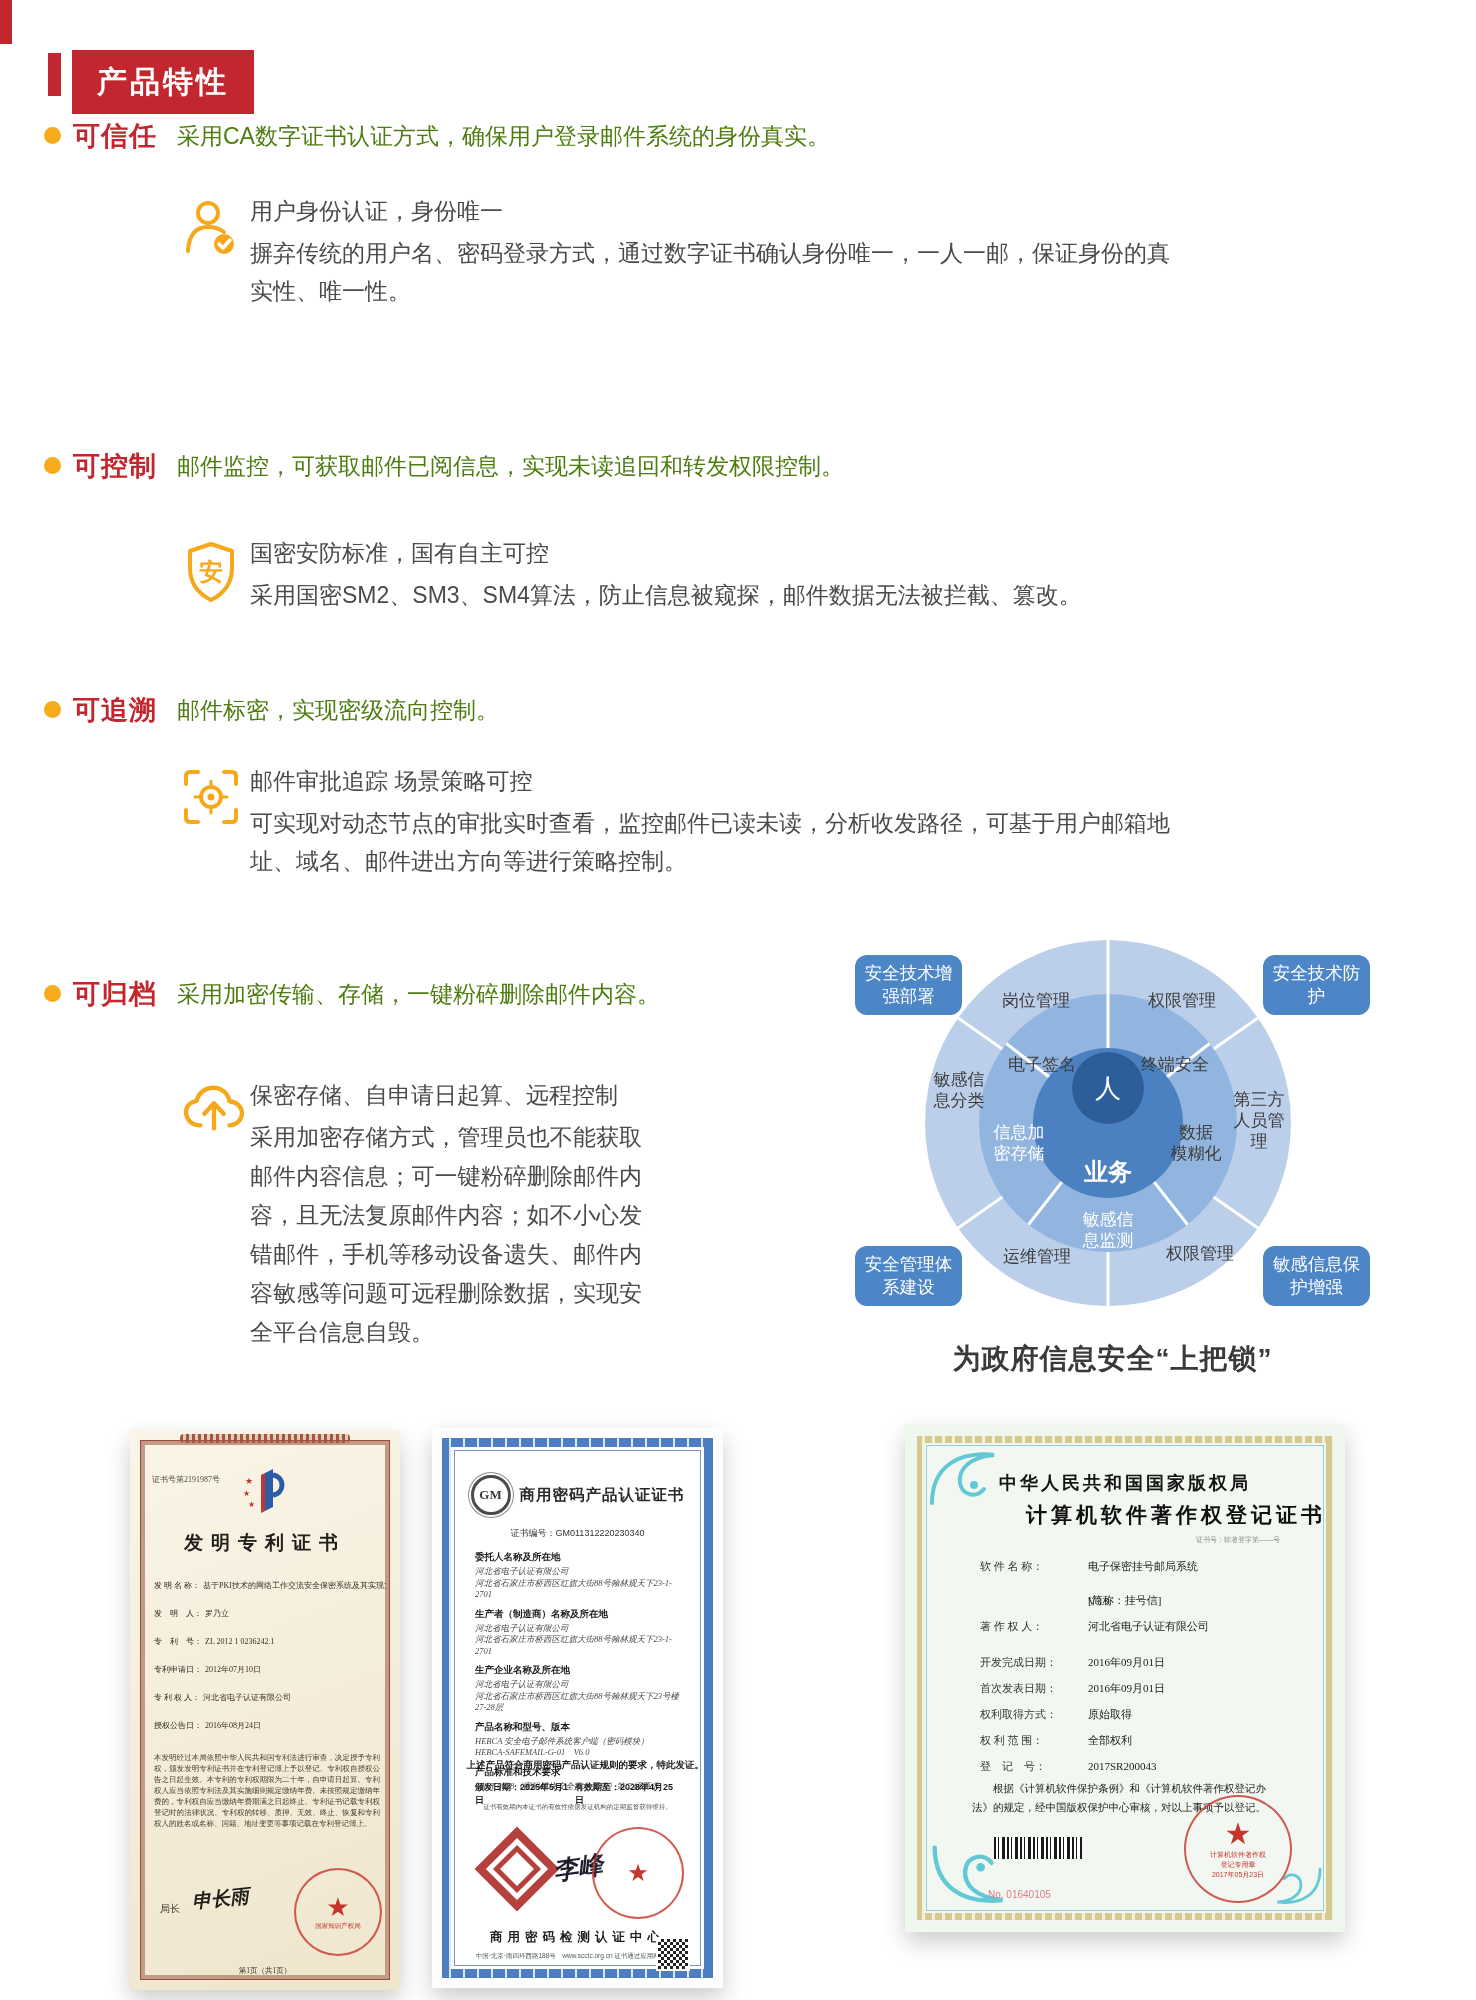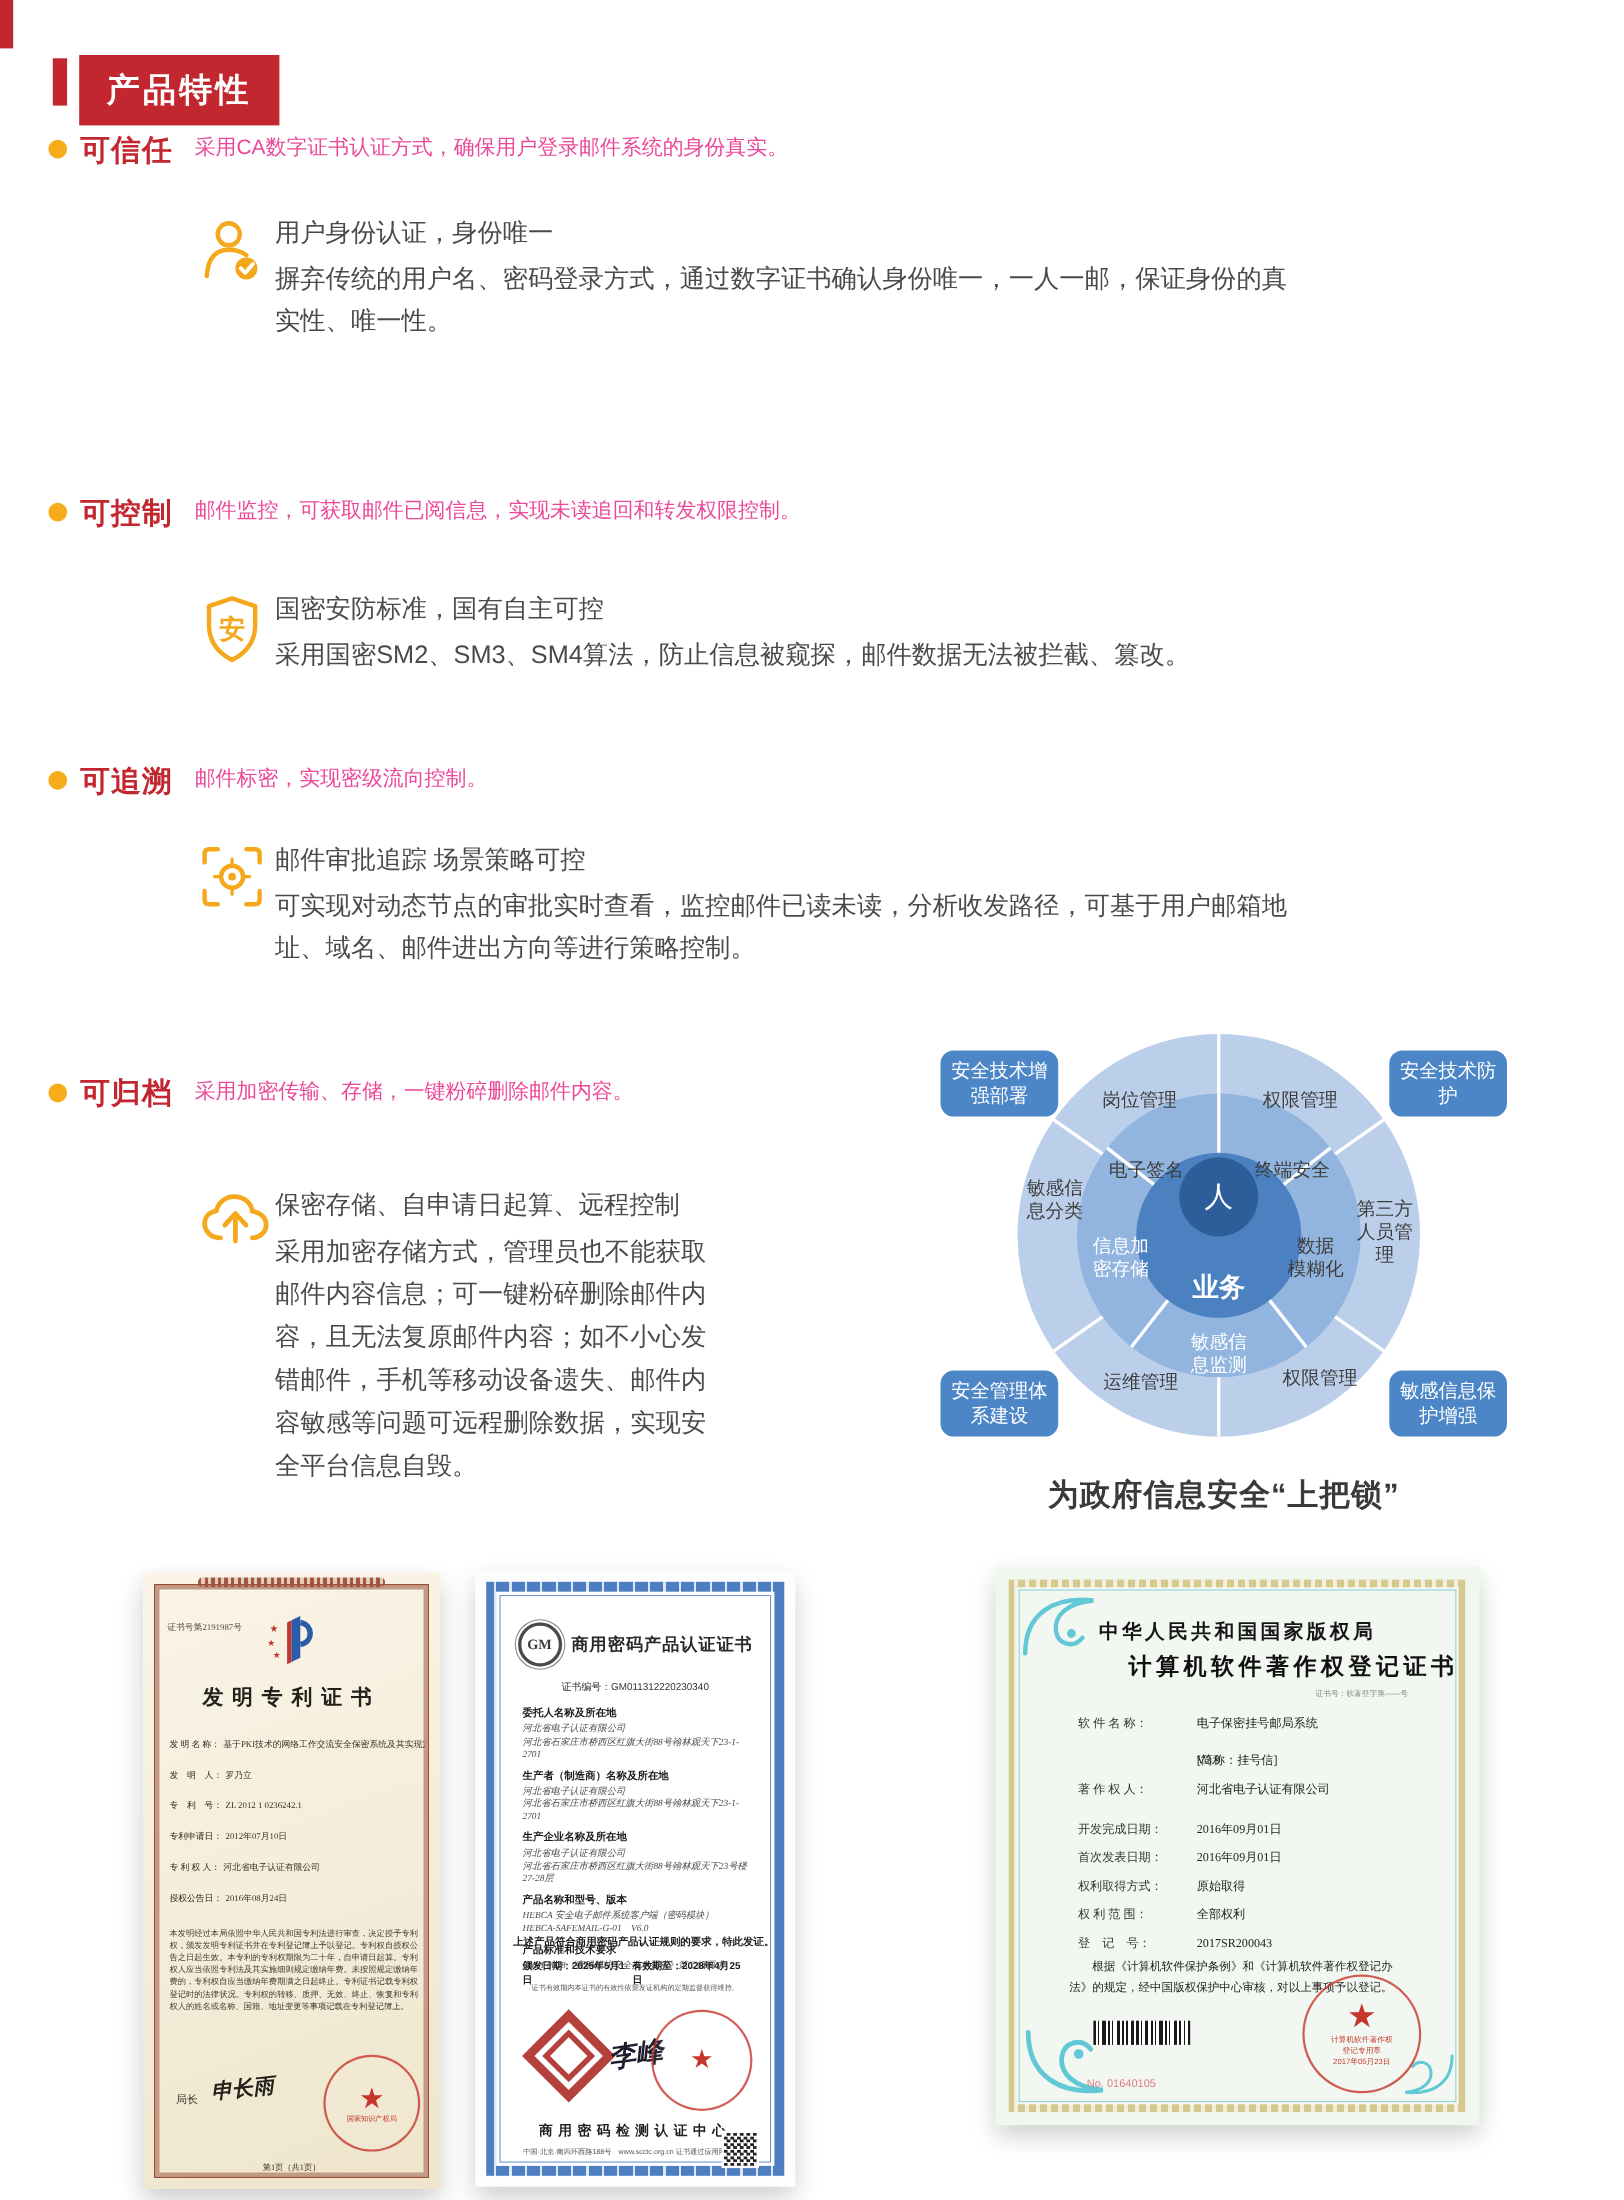--- a/index.html
+++ b/index.html
@@ -8,21 +8,21 @@
   
   .corner-accent{position:absolute;left:0;top:0;width:12px;height:44px;background:#c2262e;}
   .hdr-bar{position:absolute;left:48px;top:53px;width:13px;height:43px;background:#c2262e;}
   .hdr-box{position:absolute;left:72px;top:50px;width:182px;height:64px;background:#c2262e;
            display:flex;align-items:center;justify-content:center;}
   .hdr-box span{color:#fff;font-size:30px;font-weight:bold;letter-spacing:3px;}
   
   .feat{position:absolute;left:44px;display:flex;align-items:flex-start;}
   .feat .dot{width:17px;height:17px;border-radius:50%;background:#f7ac1b;margin-top:9px;flex:none;}
   .feat .kw{margin-left:12px;font-size:27px;font-weight:bold;color:#c2262e;letter-spacing:1px;flex:none;}
-  .feat .sum{margin-left:20px;font-size:19px;color:#ec4899;padding-top:3px;}
+  .feat .sum{margin-left:20px;font-size:23px;color:#4d7c0f;padding-top:3px;}
   #f1{top:118px;} #f2{top:448px;} #f3{top:692px;} #f4{top:976px;}
   
   .detail{position:absolute;left:182px;}
   #d1{top:194px;} #d2{top:536px;} #d3{top:764px;} #d4{top:1078px;}
   .detail .d-icon{position:absolute;left:0;top:4px;}
   .detail .d-title{position:absolute;left:68px;top:2px;font-size:23px;color:#4a4a4a;white-space:nowrap;}
   .detail .d-text{position:absolute;left:68px;top:40px;width:935px;font-size:23px;color:#4a4a4a;line-height:38px;}
   #d4 .d-text{width:392px;text-align:justify;line-height:39px;}
   
   .diagram{position:absolute;left:855px;top:938px;width:515px;height:375px;}

